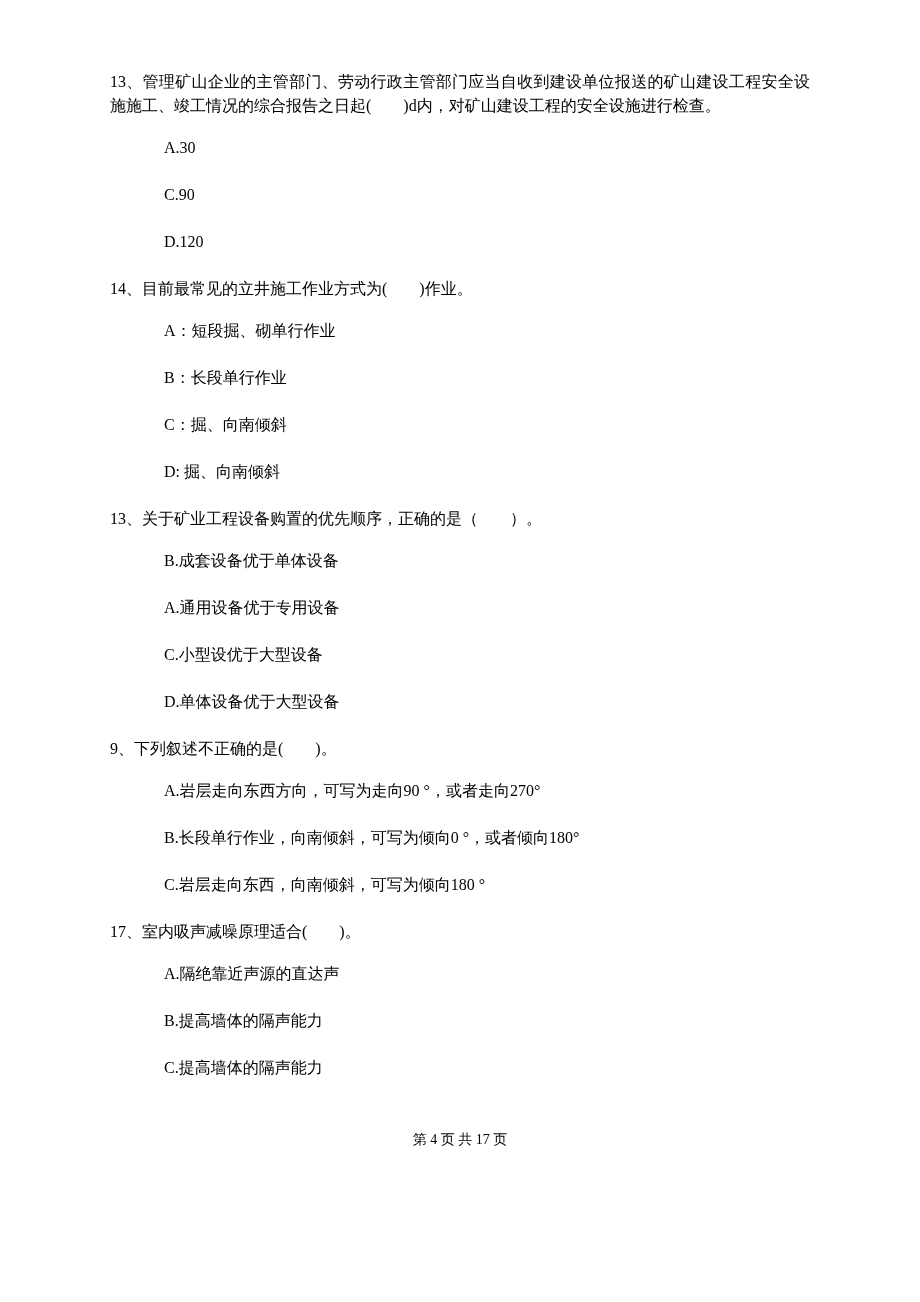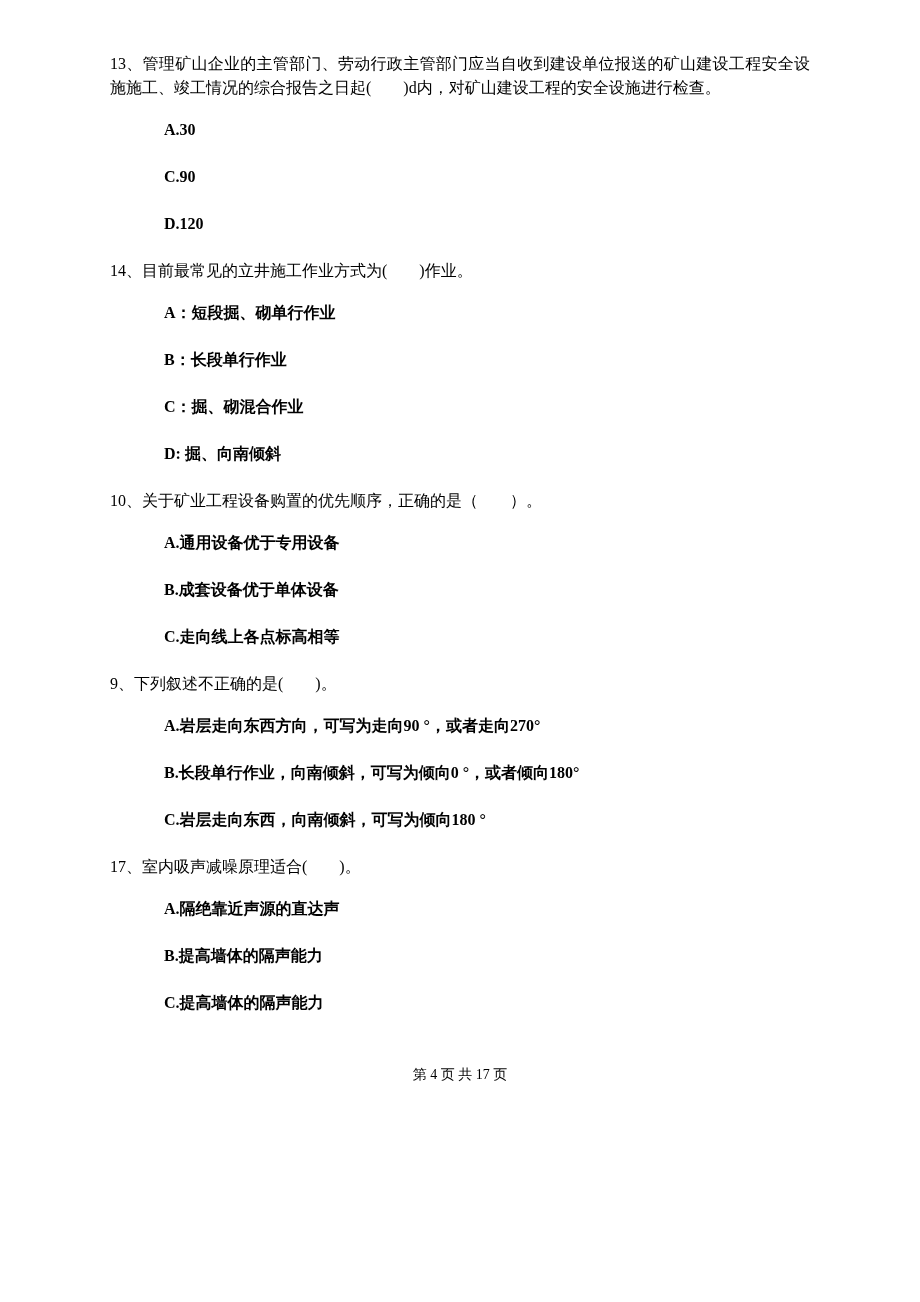--- a/index.html
+++ b/index.html
@@ -6,33 +6,32 @@
     margin: 0;
     padding: 0;
     background: #fff;
     font-family: "SimSun", "宋体", serif;
     font-size: 16px;
     color: #000;
     line-height: 1.5;
     width: 920px;
   }
   .page {
-    padding: 52px 110px 20px 110px;
+    padding: 70px 110px 20px 110px;
     box-sizing: border-box;
   }
   .question {
     margin-bottom: 16px;
   }
   .question-text {
     text-align: justify;
     margin-bottom: 18px;
   }
   .options {
     padding-left: 54px;
-    font-weight: bold;
   }
   .option {
     margin-bottom: 23px;
   }
   .footer {
     text-align: center;
     font-size: 14px;
     margin-top: 6px;
     padding-bottom: 20px;
   }
@@ -49,31 +48,32 @@
       <div class="option">C.90</div>
       <div class="option">D.120</div>
     </div>
   </div>
 
   <div class="question">
     <div class="question-text">14、目前最常见的立井施工作业方式为(　　)作业。</div>
     <div class="options">
       <div class="option">A：短段掘、砌单行作业</div>
       <div class="option">B：长段单行作业</div>
-      <div class="option">C：掘、砌混合作业</div>
+      <div class="option">C：掘、向南倾斜</div>
       <div class="option">D: 掘、向南倾斜</div>
     </div>
   </div>
 
   <div class="question">
-    <div class="question-text">10、关于矿业工程设备购置的优先顺序，正确的是（　　）。</div>
+    <div class="question-text">13、关于矿业工程设备购置的优先顺序，正确的是（　　）。</div>
     <div class="options">
+      <div class="option">B.成套设备优于单体设备</div>
       <div class="option">A.通用设备优于专用设备</div>
-      <div class="option">B.成套设备优于单体设备</div>
-      <div class="option">C.走向线上各点标高相等</div>
+      <div class="option">C.小型设优于大型设备</div>
+      <div class="option">D.单体设备优于大型设备</div>
     </div>
   </div>
 
   <div class="question">
     <div class="question-text">9、下列叙述不正确的是(　　)。</div>
     <div class="options">
       <div class="option">A.岩层走向东西方向，可写为走向90 °，或者走向270°</div>
       <div class="option">B.长段单行作业，向南倾斜，可写为倾向0 °，或者倾向180°</div>
       <div class="option">C.岩层走向东西，向南倾斜，可写为倾向180 °</div>
     </div>

